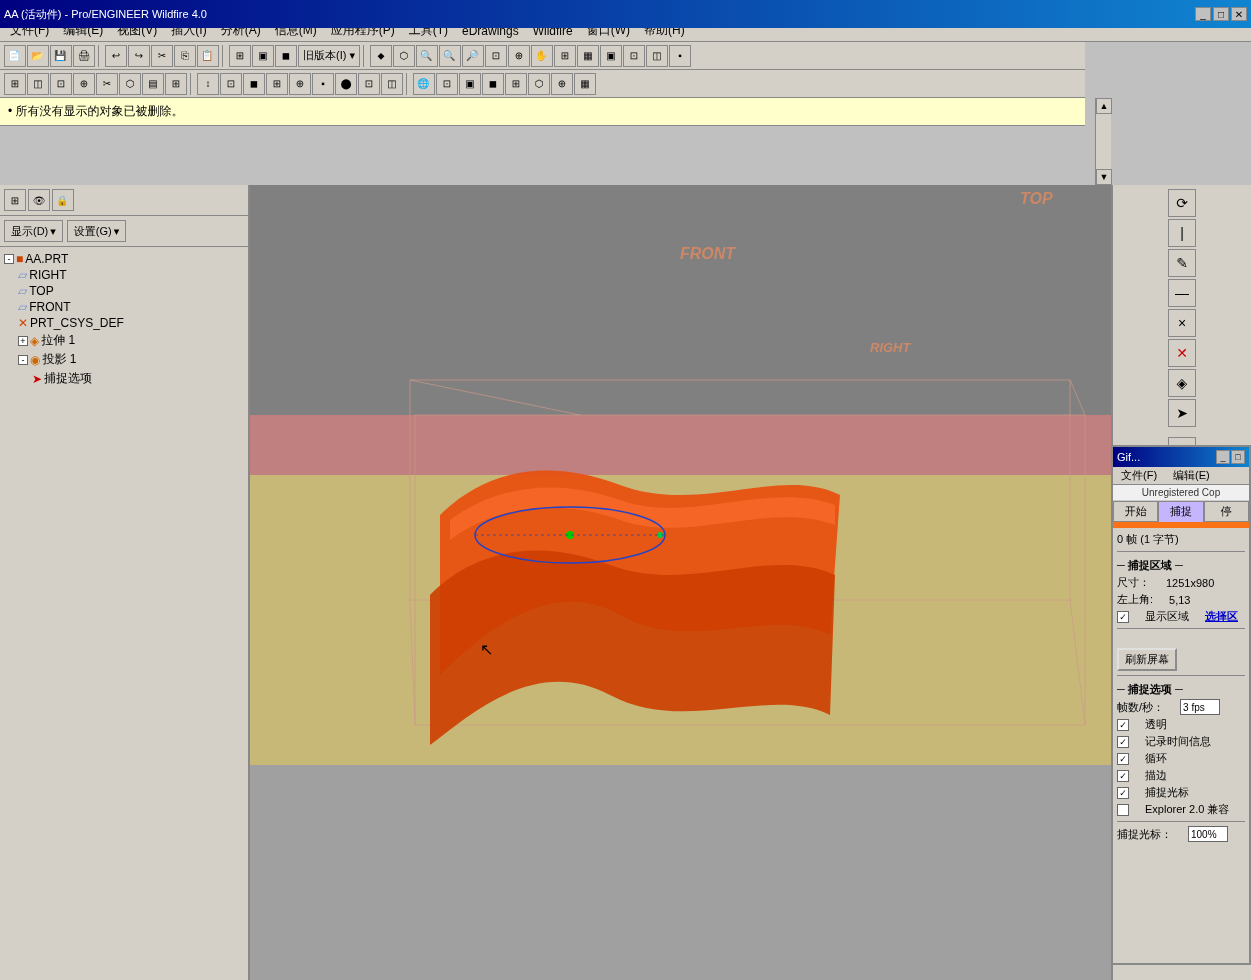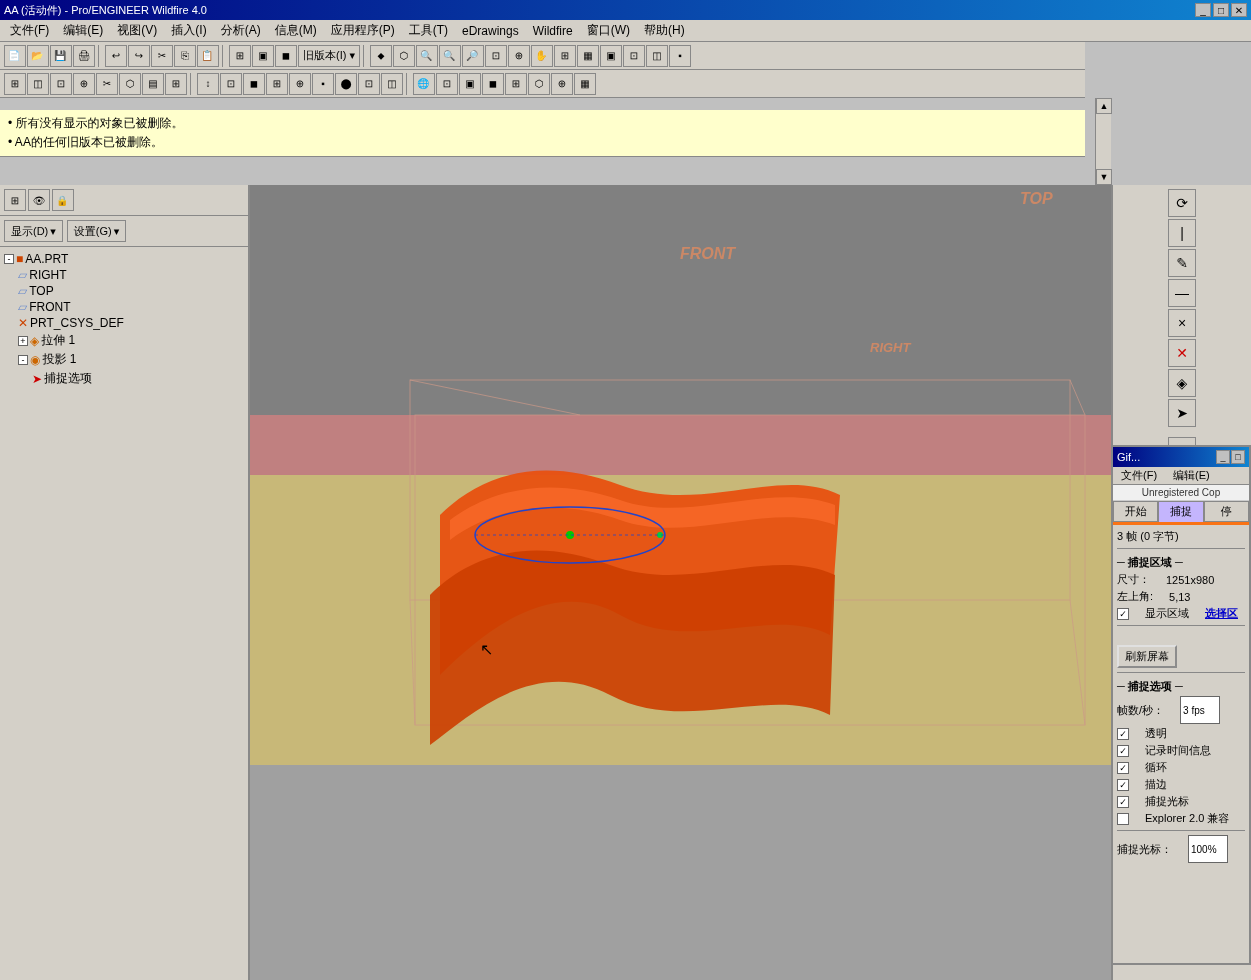--- a/index.html
+++ b/index.html
@@ -1,20 +1,20 @@
 <!DOCTYPE html>
 <html><head>
   <meta charset="utf-8">
   <style>
     * { margin: 0; padding: 0; box-sizing: border-box; }
     body { width: 1251px; height: 980px; overflow: hidden; font-family: 'SimSun', sans-serif; font-size: 12px; background: #c0c0c0; position: relative; }
 
     
     #titlebar {
-      width: 100%; height: 20px; background: linear-gradient(to right, #000080, #1084d0);
+      width: 100%; height: 28px; background: linear-gradient(to right, #000080, #1084d0);
       display: flex; align-items: center; justify-content: space-between;
       color: white; font-size: 11px; padding: 0 4px; position: absolute; top: 0; left: 0; z-index: 100;
     }
     #titlebar-controls { display: flex; gap: 2px; }
     #titlebar-controls span { width: 16px; height: 14px; background: #c0c0c0; border: 1px solid #888; display: flex; align-items: center; justify-content: center; font-size: 10px; color: black; cursor: pointer; }
 
     
     #menubar {
       position: absolute; top: 20px; left: 0; width: 100%; height: 22px;
       background: #d4d0c8; border-bottom: 1px solid #888;
@@ -42,21 +42,21 @@
     .toolbar-separator { width: 4px; height: 22px; border-left: 1px solid #888; margin: 0 2px; }
     .toolbar-dropdown {
       height: 22px; background: #d4d0c8; border: 1px solid #888;
       display: flex; align-items: center; padding: 0 4px; cursor: pointer; font-size: 11px;
     }
 
     
     #msgarea {
       position: absolute; top: 98px; left: 0; width: 1085px;
       background: #ffffcc; border-bottom: 1px solid #888;
-      padding: 4px 8px; font-size: 12px; line-height: 1.6; margin-top: 12px;
+      padding: 4px 8px; font-size: 12px; line-height: 1.6;
     }
 
     
     #leftpanel {
       position: absolute; top: 185px; left: 0; width: 250px; bottom: 0;
       background: #d4d0c8; border-right: 2px solid #888;
     }
     #leftpanel-toolbar {
       display: flex; align-items: center; padding: 4px; gap: 2px;
       border-bottom: 1px solid #888;
@@ -125,29 +125,29 @@
     }
     #gifpanel-title {
       height: 20px; background: linear-gradient(to right, #000080, #1084d0);
       color: white; font-size: 11px; display: flex; align-items: center;
       justify-content: space-between; padding: 0 4px;
     }
     #gifpanel-title-controls { display: flex; gap: 1px; }
     #gifpanel-title-controls span { width: 14px; height: 14px; background: #c0c0c0; border: 1px solid #888; display: flex; align-items: center; justify-content: center; font-size: 9px; color: black; cursor: pointer; }
     #gifpanel-menu { height: 18px; background: #d4d0c8; border-bottom: 1px solid #888; display: flex; align-items: center; padding: 0 4px; gap: 8px; font-size: 11px; }
     #gifpanel-unregistered { background: #f0f0f0; padding: 2px 4px; font-size: 10px; color: #333; border-bottom: 1px solid #ccc; text-align: center; }
-    #gifpanel-tabs { display: flex; border-bottom: 3px solid #f97316; }
+    #gifpanel-tabs { display: flex; border-bottom: 6px solid #f97316; }
     .gif-tab { flex: 1; padding: 2px 4px; text-align: center; background: #d4d0c8; border: 1px solid #888; font-size: 11px; cursor: pointer; }
     .gif-tab.active { background: #c4b5fd; border-bottom: none; }
     #gifpanel-body { padding: 4px; font-size: 11px; }
     .gif-section-title { font-weight: bold; margin: 6px 0 2px 0; font-size: 11px; }
     .gif-row { display: flex; align-items: center; gap: 16px; margin: 2px 0; }
     .gif-checkbox { width: 12px; height: 12px; border: 1px solid #666; background: white; display: flex; align-items: center; justify-content: center; font-size: 9px; }
     .gif-checkbox.checked::after { content: '✓'; font-size: 9px; }
-    .gif-input { width: 40px; height: 28px; border: 1px solid #666; background: white; font-size: 10px; padding: 0 2px; }
+    .gif-input { width: 40px; height: 16px; border: 1px solid #666; background: white; font-size: 10px; padding: 0 2px; }
     .gif-btn { padding: 2px 6px; background: #d4d0c8; border: 2px outset #e0e0e0; font-size: 11px; cursor: pointer; margin-top: 15px; }
     .gif-divider { border-top: 1px solid #888; margin: 4px 0; }
   </style>
 </head>
 <body>
 
 <div id="titlebar">
   <span>AA (活动件) - Pro/ENGINEER Wildfire 4.0</span>
   <div id="titlebar-controls">
     <span>_</span>
@@ -229,21 +229,20 @@
   <div class="toolbar-btn">▣</div>
   <div class="toolbar-btn">◼</div>
   <div class="toolbar-btn">⊞</div>
   <div class="toolbar-btn">⬡</div>
   <div class="toolbar-btn">⊕</div>
   <div class="toolbar-btn">▦</div>
 </div>
 
 <div id="msgarea">
   <div>• 所有没有显示的对象已被删除。</div>
-  <div>• AA的任何旧版本已被删除。</div>
 </div>
 
 <div id="scrollbar-right">
   <div class="scroll-arrow">▲</div>
   <div style="flex:1; background:#d4d0c8;"></div>
   <div class="scroll-arrow">▼</div>
 </div>
 
 <div id="leftpanel">
   <div id="leftpanel-toolbar">
@@ -398,21 +397,21 @@
     <span class="menu-item" style="padding:0 4px;">文件(F)</span>
     <span class="menu-item" style="padding:0 4px;">编辑(E)</span>
   </div>
   <div id="gifpanel-unregistered">Unregistered Cop</div>
   <div id="gifpanel-tabs">
     <div class="gif-tab">开始</div>
     <div class="gif-tab active">捕捉</div>
     <div class="gif-tab">停</div>
   </div>
   <div id="gifpanel-body">
-    <div style="margin-bottom:4px;">3 帧 (0 字节)</div>
+    <div style="margin-bottom:4px;">0 帧 (1 字节)</div>
     <div class="gif-divider"></div>
     <div class="gif-section-title">─ 捕捉区域 ─</div>
     <div class="gif-row">
       <span>尺寸：</span>
       <span>1251x980</span>
     </div>
     <div class="gif-row">
       <span>左上角:</span>
       <span>5,13</span>
     </div>

